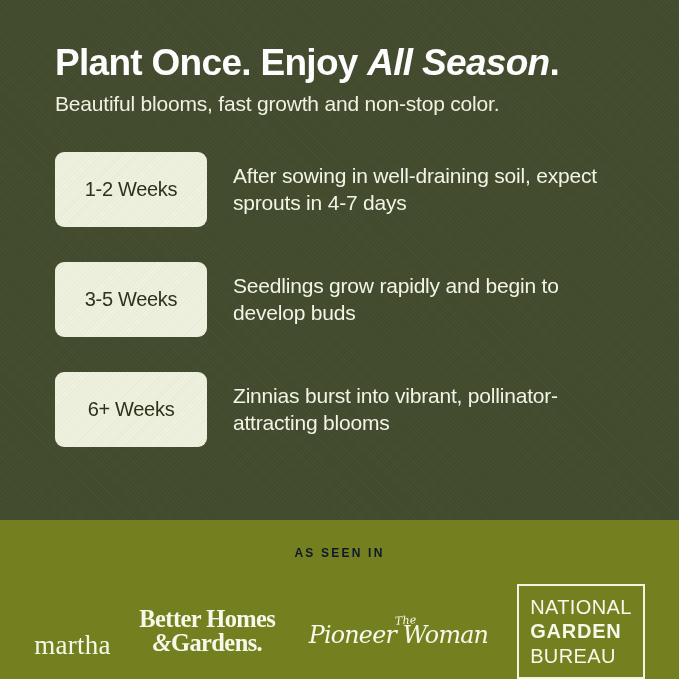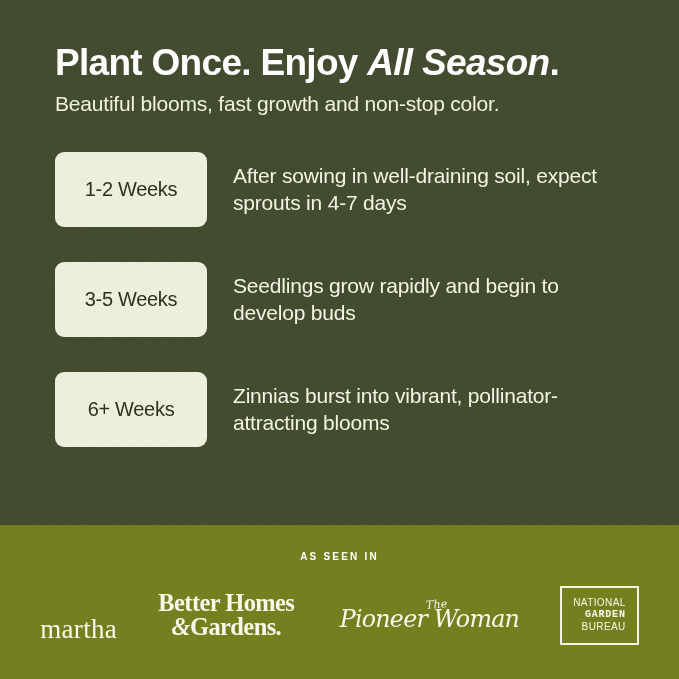--- a/index.html
+++ b/index.html
@@ -106,24 +106,24 @@
     flex: 1 1 auto;
     background: #74801f;
     z-index: 2;
     display: flex;
     flex-direction: column;
     align-items: center;
     padding-top: 26px;
     box-sizing: border-box;
   }
   .as-seen-in {
-    font-size: 10px;
+    font-size: 12px;
     font-weight: 700;
     letter-spacing: 2.2px;
-    color: #ffffff;
+    color: #0f172a;
   }
   .logo-row {
     margin-top: 24px;
     width: 100%;
     display: flex;
     align-items: center;
     justify-content: space-around;
     padding: 0 22px;
     box-sizing: border-box;
   }
@@ -178,26 +178,26 @@
     display: block;
     font-size: 25px;
     letter-spacing: -0.8px;
     transform: scaleX(0.95);
   }
 
   
   .logo-ngb {
     border: 2px solid #f2f4e2;
     padding: 9px 11px;
-    font-size: 10px;
+    font-size: 20px;
     letter-spacing: 0.4px;
     line-height: 1.22;
-    text-align: right;
-  }
-  .logo-ngb .l-garden { font-weight: 700; letter-spacing: 0.8px; font-family: Liberation Mono, monospace; }
+    text-align: left;
+  }
+  .logo-ngb .l-garden { font-weight: 700; letter-spacing: 0.8px; }
   .logo-ngb span { display: block; }
 </style>
 </head>
 <body>
 
 <div id="infographic">
 
   <div class="top-panel">
 
     <h1 class="headline"><span>Plant Once. Enjoy </span><span class="emph">All Season</span><span>.</span></h1>

